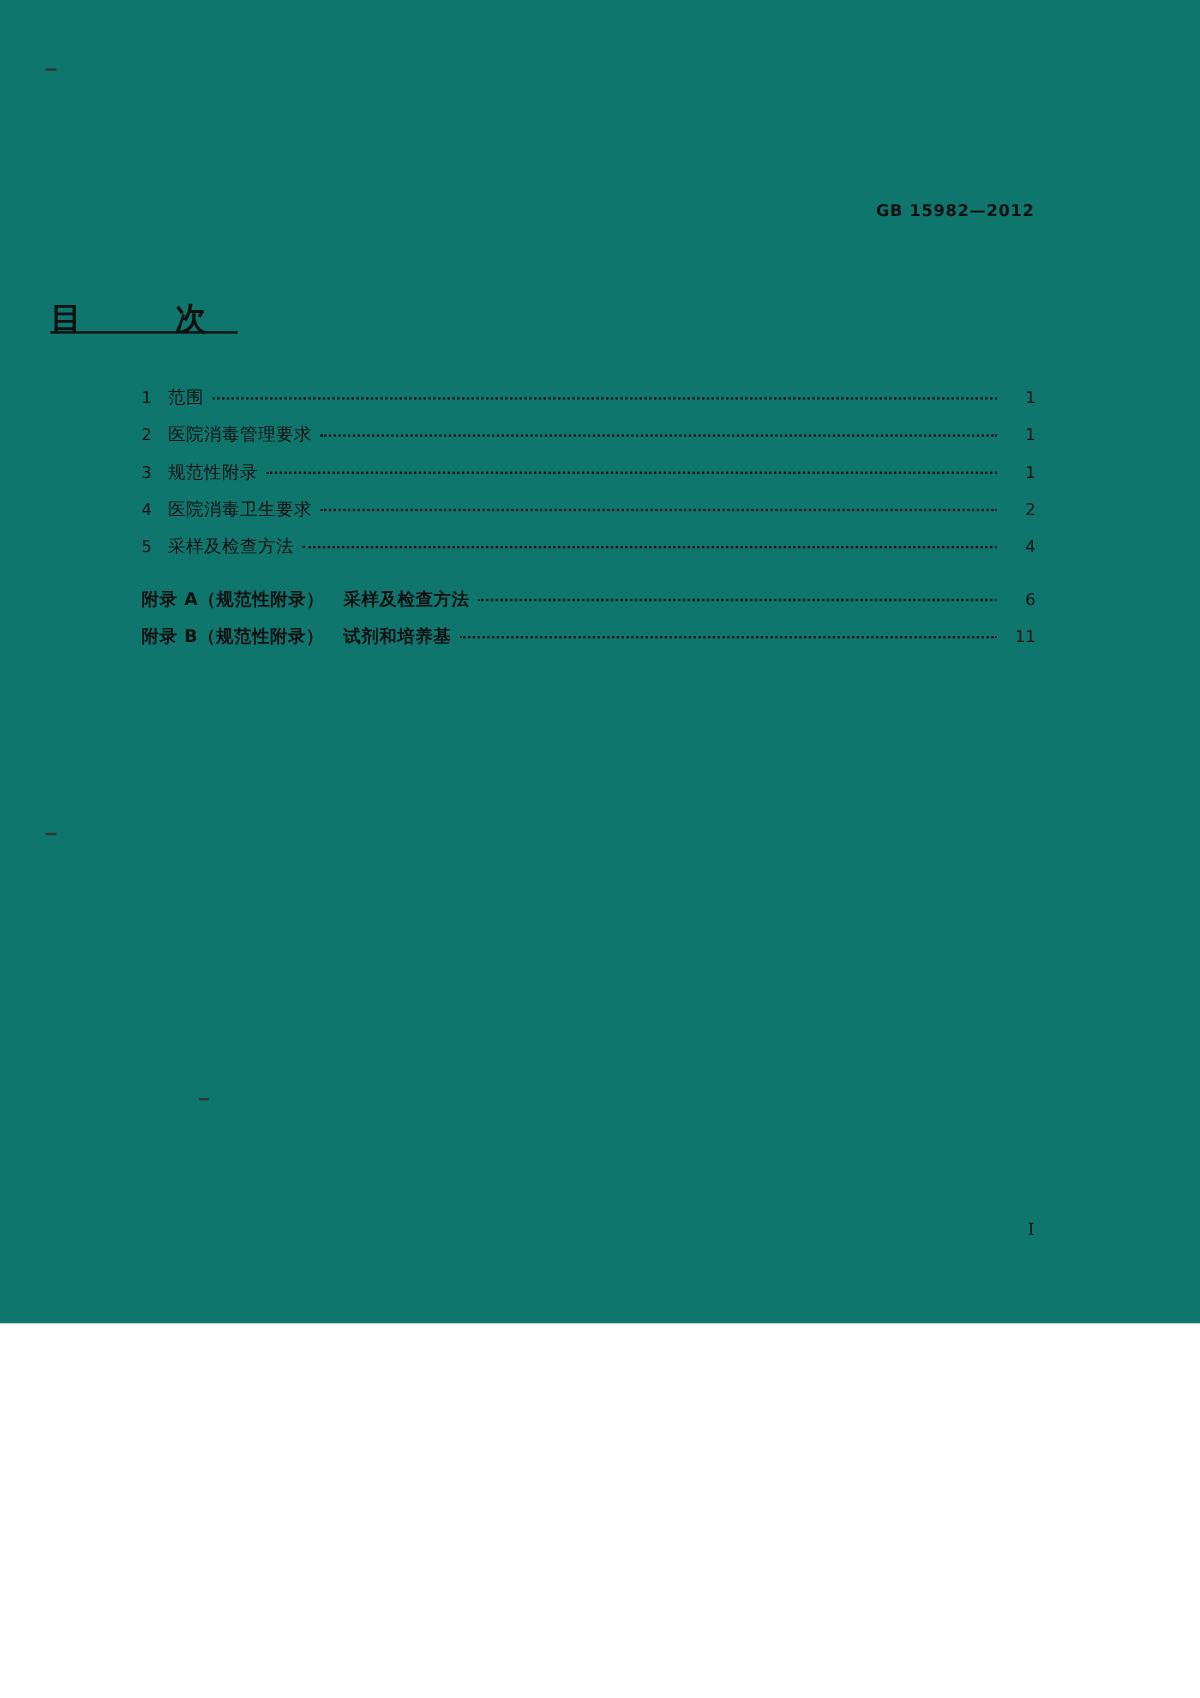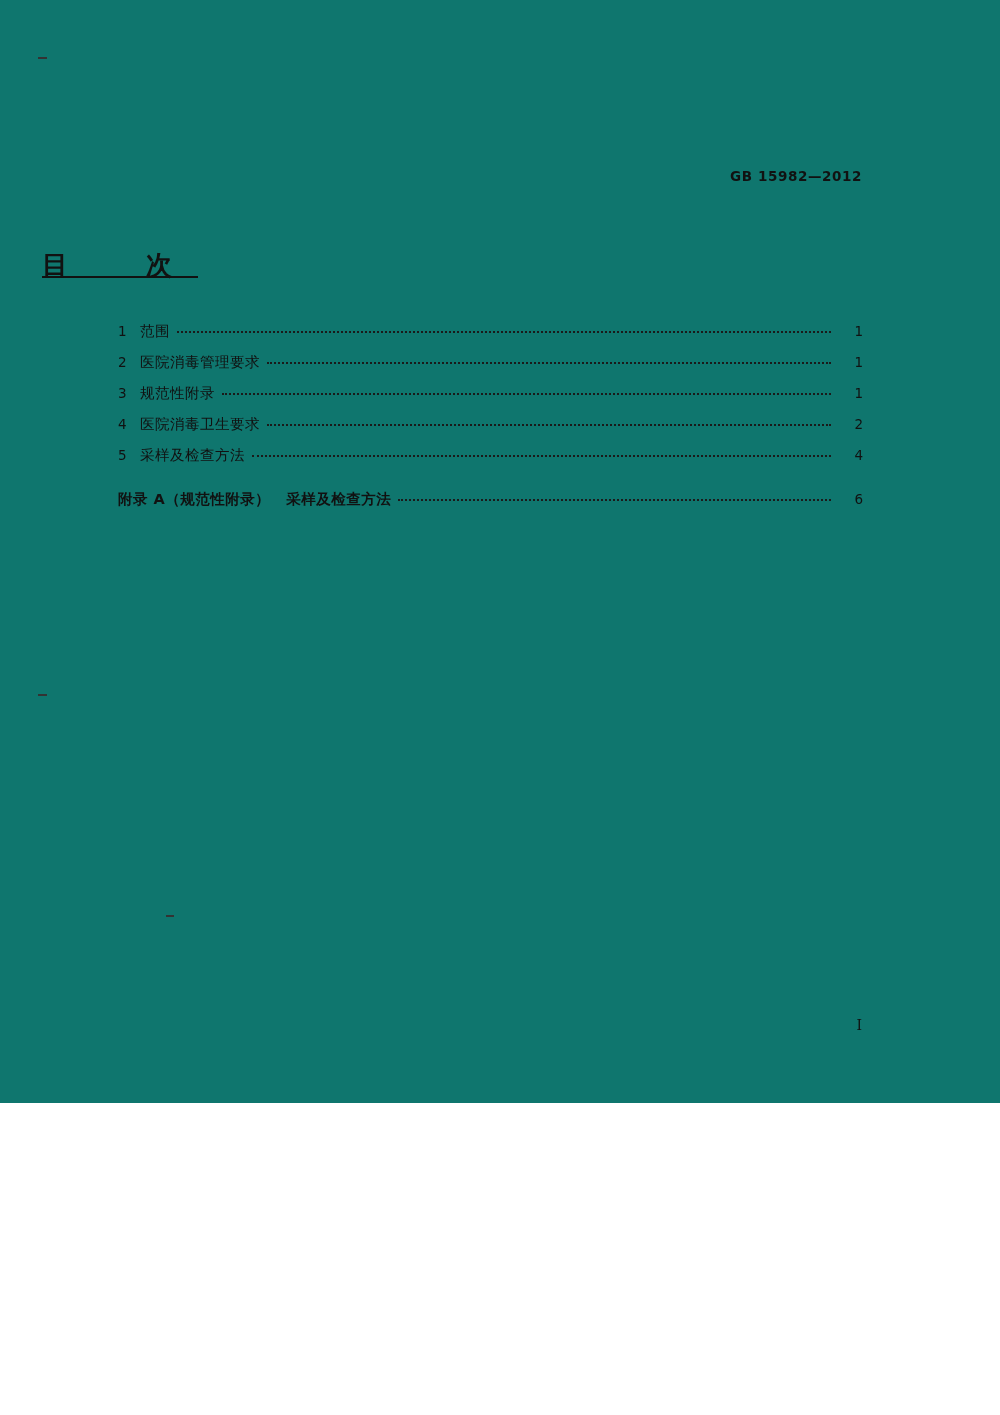--- a/index.html
+++ b/index.html
@@ -177,18 +177,25 @@
     </div>
 
     <div class="toc-row no-num bold">
 
       <span class="label">附录 A（规范性附录）</span>
       <span class="label2">采样及检查方法</span>
       <span class="leader"></span>
       <span class="pg">6</span>
     </div>
 
+    <div class="toc-row no-num bold">
+
+      <span class="label">附录 B（规范性附录）</span>
+      <span class="label2">试剂和培养基</span>
+      <span class="leader"></span>
+      <span class="pg">11</span>
+    </div>
 
   </div>
 
   <div class="page-footer">I</div>
 
 </div>
 
 </body></html>

